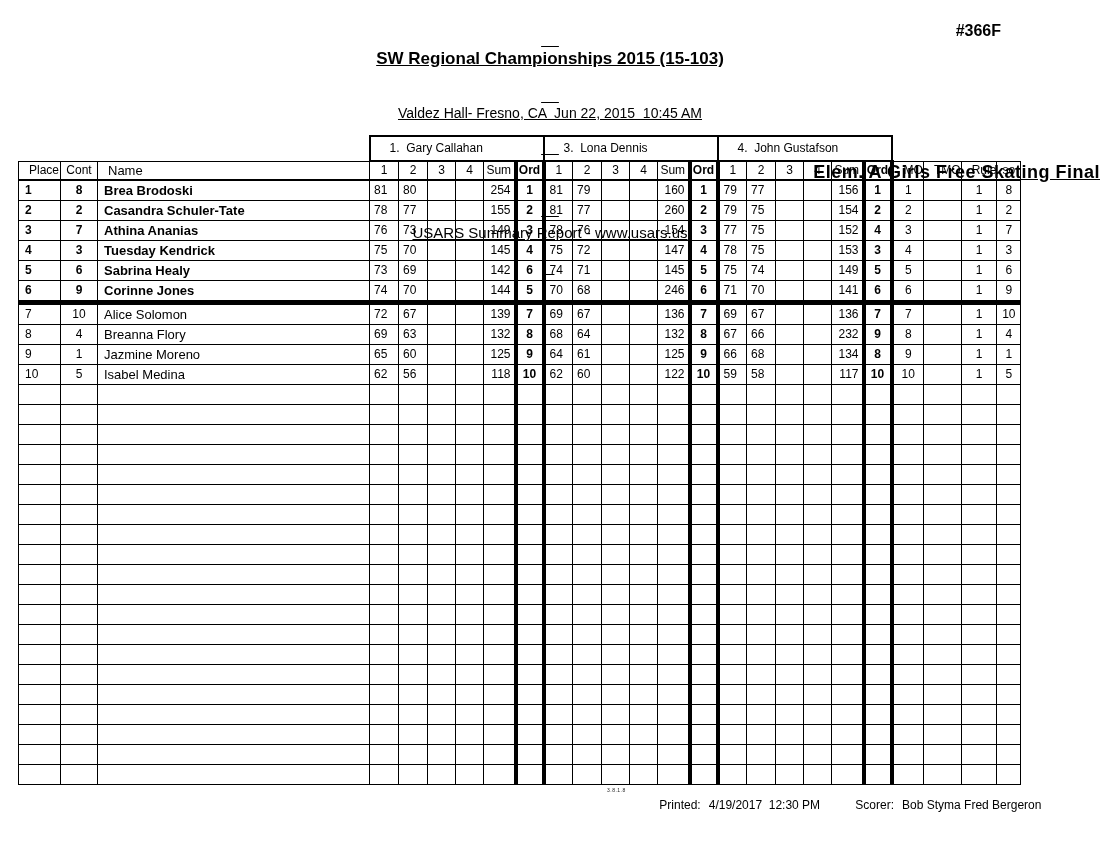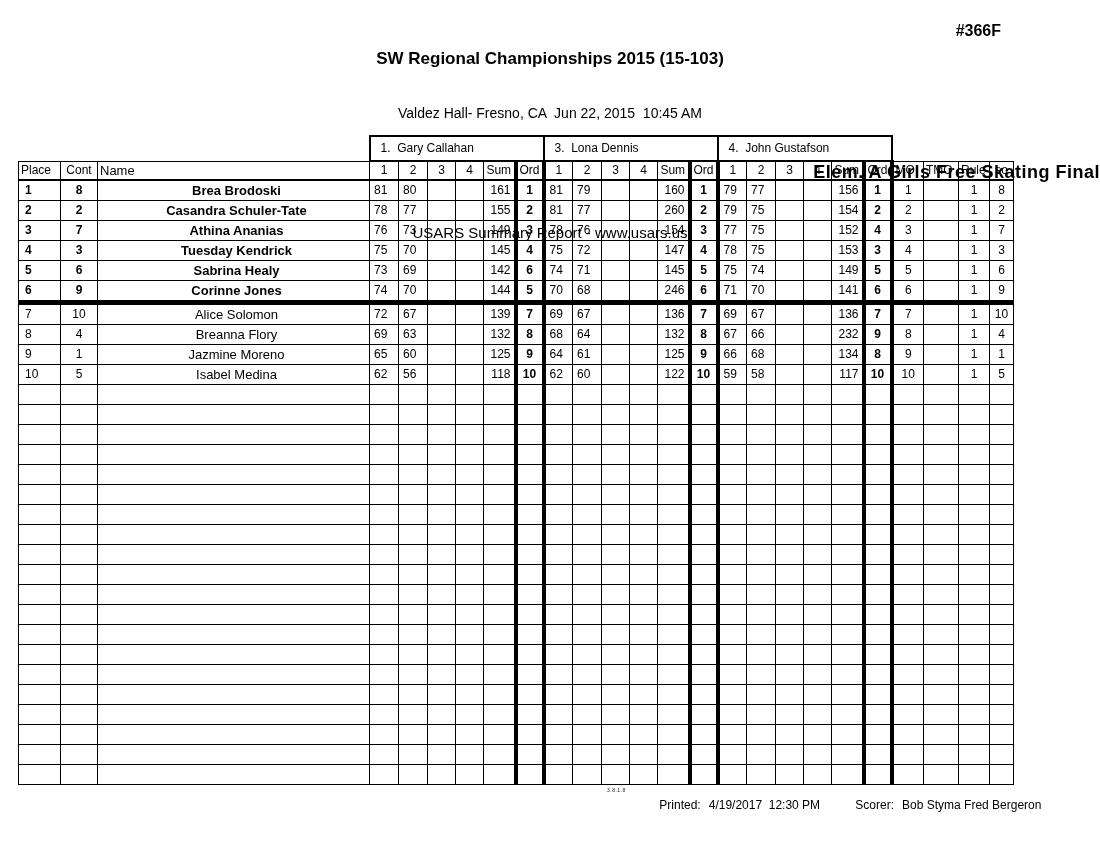--- a/index.html
+++ b/index.html
@@ -1,45 +1,45 @@
 <!DOCTYPE html>
 <html><head>
 <meta charset="utf-8">
 <style>
   html,body{margin:0;padding:0;background:#fff;}
   body{width:1100px;height:850px;font-family:"Liberation Sans",sans-serif;color:#000;}
   .page{position:relative;width:1100px;height:850px;background:#fff;overflow:hidden;}
 
   
   .req-block{position:absolute;left:22px;top:18px;font-size:12px;line-height:16px;white-space:pre;}
-  .title-block{position:absolute;left:0;right:0;top:13px;text-align:center;white-space:pre;}
+  .title-block{position:absolute;left:0;right:0;top:13px;text-align:center;white-space:pre;text-decoration:underline;}
   .title-main{font-size:17px;font-weight:bold;}
   .title-venue{font-size:14px;margin-top:0;}
   .title-event{font-size:18px;font-weight:bold;margin-top:5px;letter-spacing:0.5px;text-align:right;}
   .title-report{font-size:15px;margin-top:5px;text-align:center;}
   .event-number{position:absolute;right:99px;top:22px;font-size:16px;font-weight:bold;}
 
   
   table.rt{position:absolute;left:18px;top:135px;border-collapse:collapse;table-layout:fixed;}
   .rt td{border:1px solid #000;height:19px;line-height:19px;vertical-align:middle;
          font-size:12px;padding:0;white-space:pre;overflow:hidden;}
   .rt .c{text-align:center;}
   .rt .place{text-align:left;padding-left:6px;}
-  .rt .name{text-align:center;padding-left:6px;font-size:13px;}
+  .rt .name{text-align:left;padding-left:6px;font-size:13px;}
   .rt .score{text-align:left;padding-left:4px;}
   .rt .sum{text-align:right;padding-right:3px;}
   .rt .ord{border-left:4px solid #000;border-right:4px solid #000;text-align:center;font-weight:bold;}
   .rt tr.finalist .place,.rt tr.finalist .cont,.rt tr.finalist .name{font-weight:bold;}
   .rt tr.cut td{border-bottom:5px solid #000;}
 
   .rt tr.judge-row td{border:none;height:23px;line-height:23px;}
-  .rt tr.judge-row td.jbox{border:2px solid #000;text-align:left;padding-left:10px;font-size:12px;}
+  .rt tr.judge-row td.jbox{border:2px solid #000;text-align:left;padding-left:19px;font-size:12px;}
   .rt tr.header-row td{height:17px;line-height:17px;border-bottom:2px solid #000;}
-  .rt tr.header-row .ord{font-weight:normal;}
-  .rt tr.header-row .hleft{text-align:left;padding-left:2px;}
+  .rt tr.header-row .ord{font-weight:bold;}
+  .rt tr.header-row .hleft{text-align:left;padding-left:10px;}
 
   
   .footer-version{position:absolute;left:607px;top:787px;font-size:5px;letter-spacing:0.5px;color:#222;}
   .footer-printed{position:absolute;left:646px;top:784px;font-size:12px;white-space:pre;}
   .footer-scorer{position:absolute;left:842px;top:784px;font-size:12px;white-space:pre;}
   .flabel{margin-right:8px;}
 </style>
 </head>
 <body>
 
@@ -119,21 +119,21 @@
           <td class="c">so</td>
         </tr>
         <tr class="finalist">
           <td class="place">1</td>
           <td class="c cont">8</td>
           <td class="name">Brea Brodoski</td>
           <td class="score">81</td>
           <td class="score">80</td>
           <td class="score"></td>
           <td class="score"></td>
-          <td class="sum">161</td>
+          <td class="sum">254</td>
           <td class="ord">1</td>
           <td class="score">81</td>
           <td class="score">79</td>
           <td class="score"></td>
           <td class="score"></td>
           <td class="sum">160</td>
           <td class="ord">1</td>
           <td class="score">79</td>
           <td class="score">77</td>
           <td class="score"></td>

